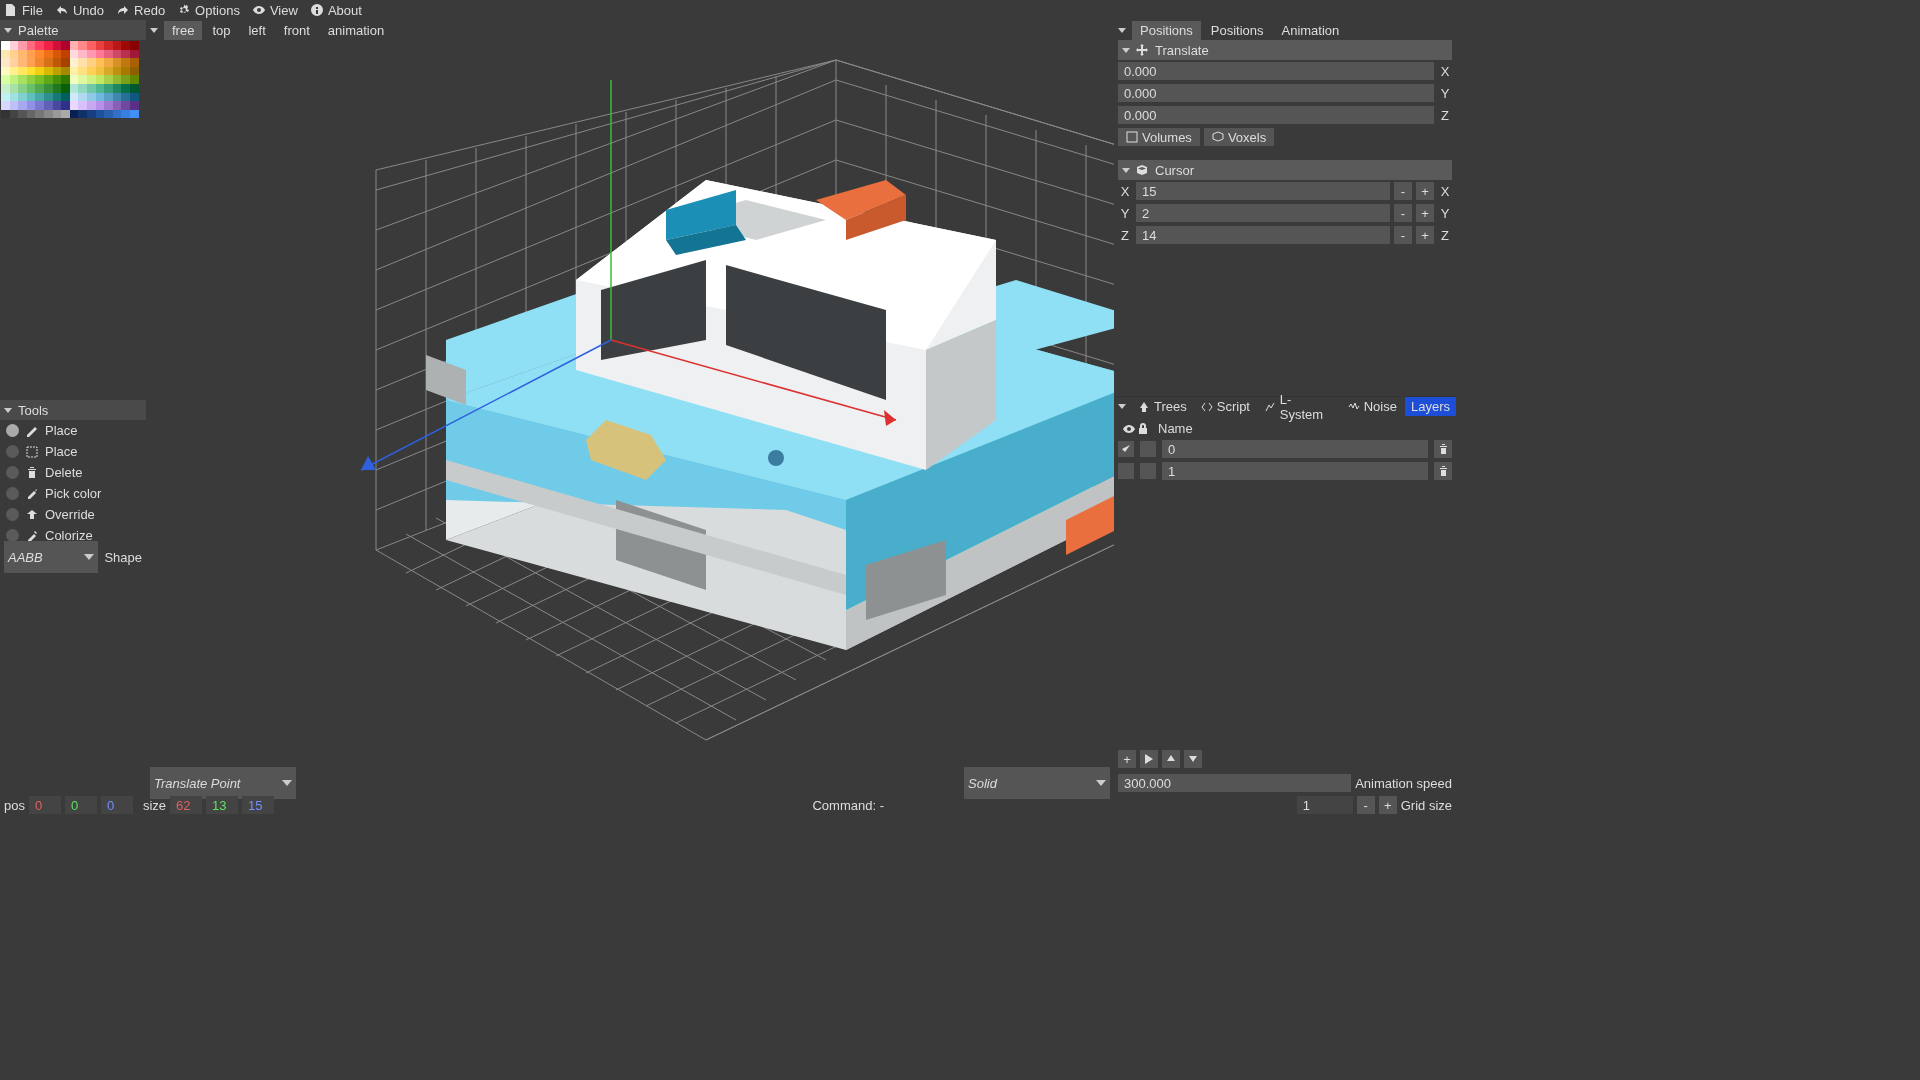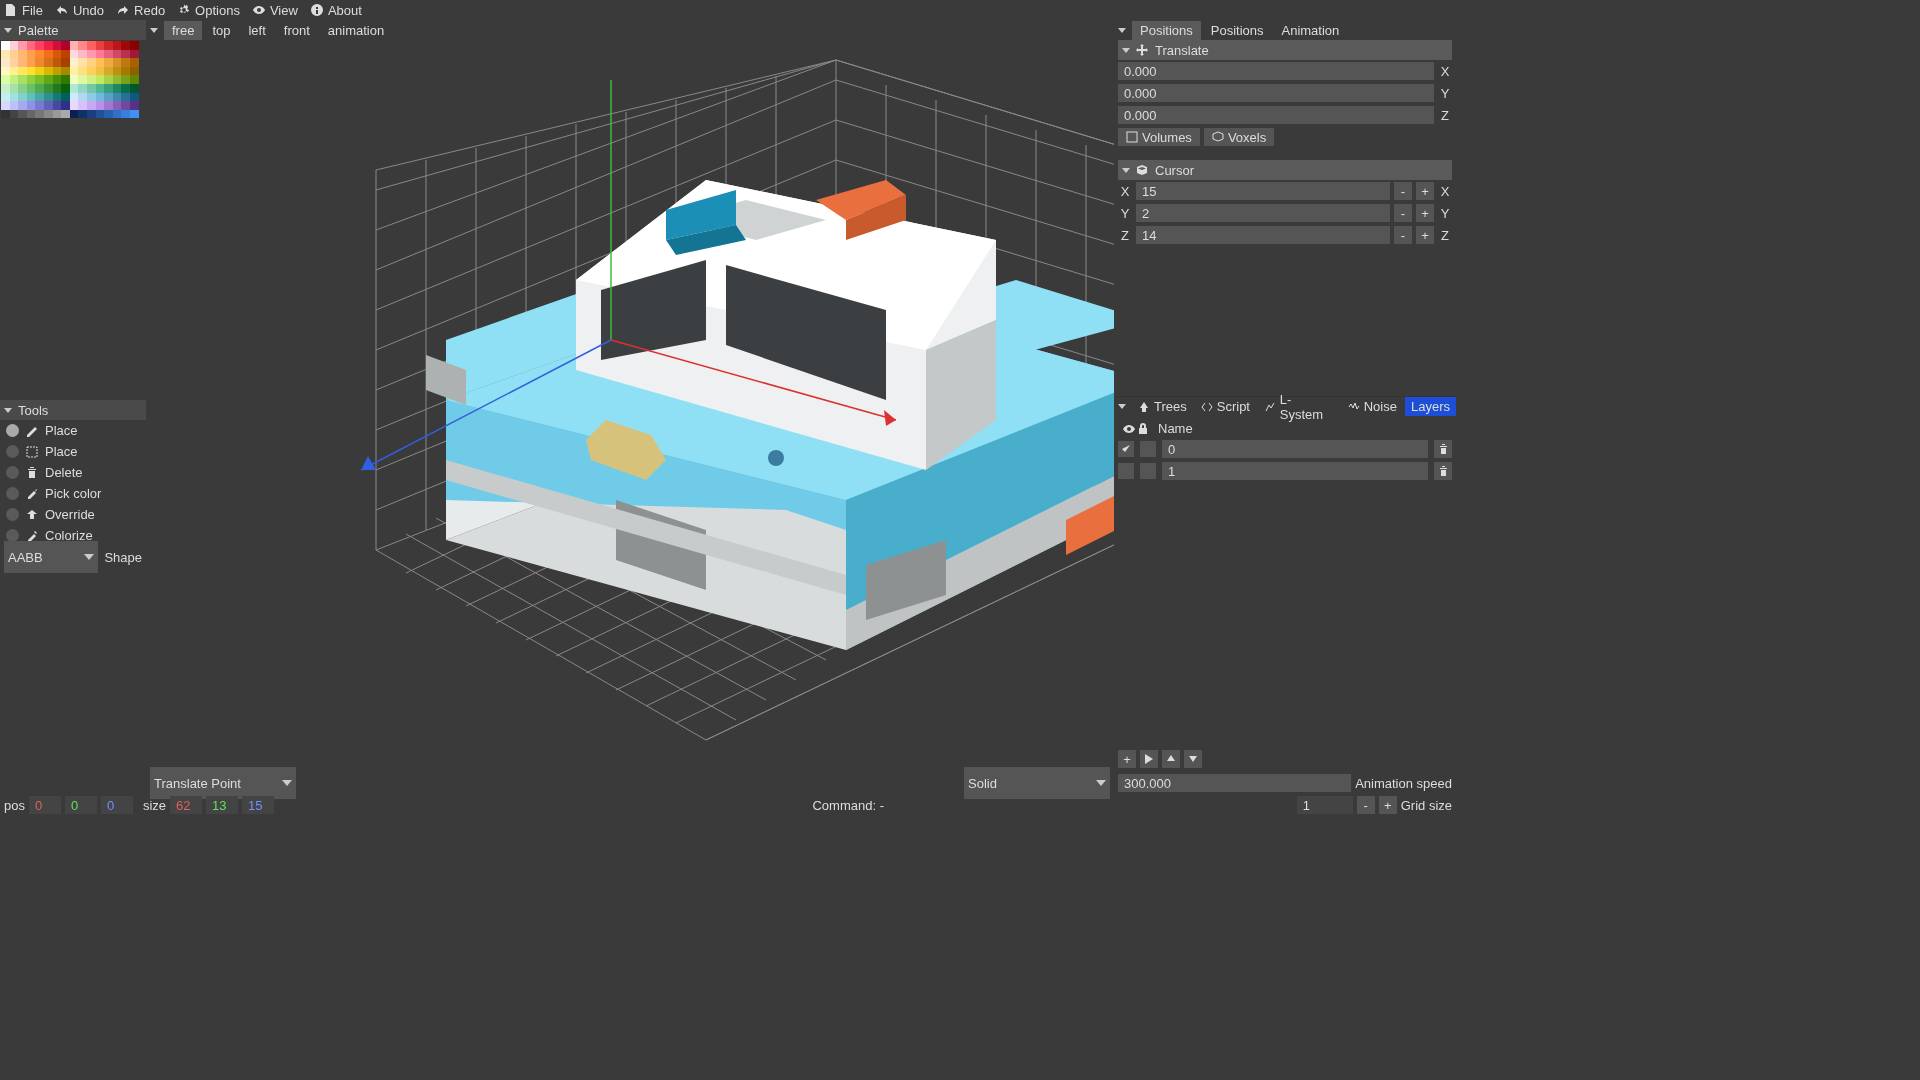--- a/index.html
+++ b/index.html
@@ -11,21 +11,21 @@
 .panel-header.inset { background:#5a5a5a; }
 .left-col { position:absolute; top:20px; left:0; width:146px; bottom:22px; display:flex; flex-direction:column; }
 .palette-grid { background:#3a3a3a; padding:1px; display:grid; grid-template-columns:repeat(16,8.6px); grid-auto-rows:8.6px; gap:0; }
 .palette-grid div { width:8.6px; height:8.6px; }
 .tools-panel { margin-top:6px; }
 .tool-item { display:flex; align-items:center; gap:6px; height:21px; padding:2px 6px; cursor:pointer; }
 .radio { width:13px; height:13px; border-radius:50%; background:#5a5a5a; display:inline-block; }
 .radio.on { background:#aaa; }
 .tool-item svg { width:14px; height:14px; fill:#ddd; }
 .shape-row { display:flex; align-items:center; gap:6px; padding:2px 4px; height:22px; }
-.dropdown { background:#555; height:18px; display:flex; align-items:center; justify-content:space-between; padding:16px 4px; cursor:pointer; flex:1; }
+.dropdown { background:#555; height:18px; display:flex; align-items:center; justify-content:space-between; padding:16px 4px; cursor:pointer; flex:1;font-style:italic; }
 .view-tabs { position:absolute; top:20px; left:146px; right:342px; height:20px; display:flex; align-items:center; gap:2px; padding-left:4px; }
 .view-tabs .vtab { padding:2px 8px; cursor:pointer; }
 .view-tabs .vtab.active { background:#5a5a5a; }
 .viewport { position:absolute; top:40px; left:146px; right:342px; bottom:44px; background:#3a3a3a; }
 .right-col { position:absolute; top:20px; right:0; width:342px; bottom:22px; display:flex; flex-direction:column; background:#3a3a3a; }
 .right-tabs { display:flex; gap:2px; align-items:center; height:20px; padding-left:4px; }
 .right-tabs .rtab { padding:2px 8px; cursor:pointer; }
 .right-tabs .rtab.active { background:#5a5a5a; }
 .field-row { display:flex; align-items:center; gap:4px; padding:2px 4px; height:22px; }
 .num-input { background:#555; height:18px; flex:1; padding:0 6px; display:flex; align-items:center; }

